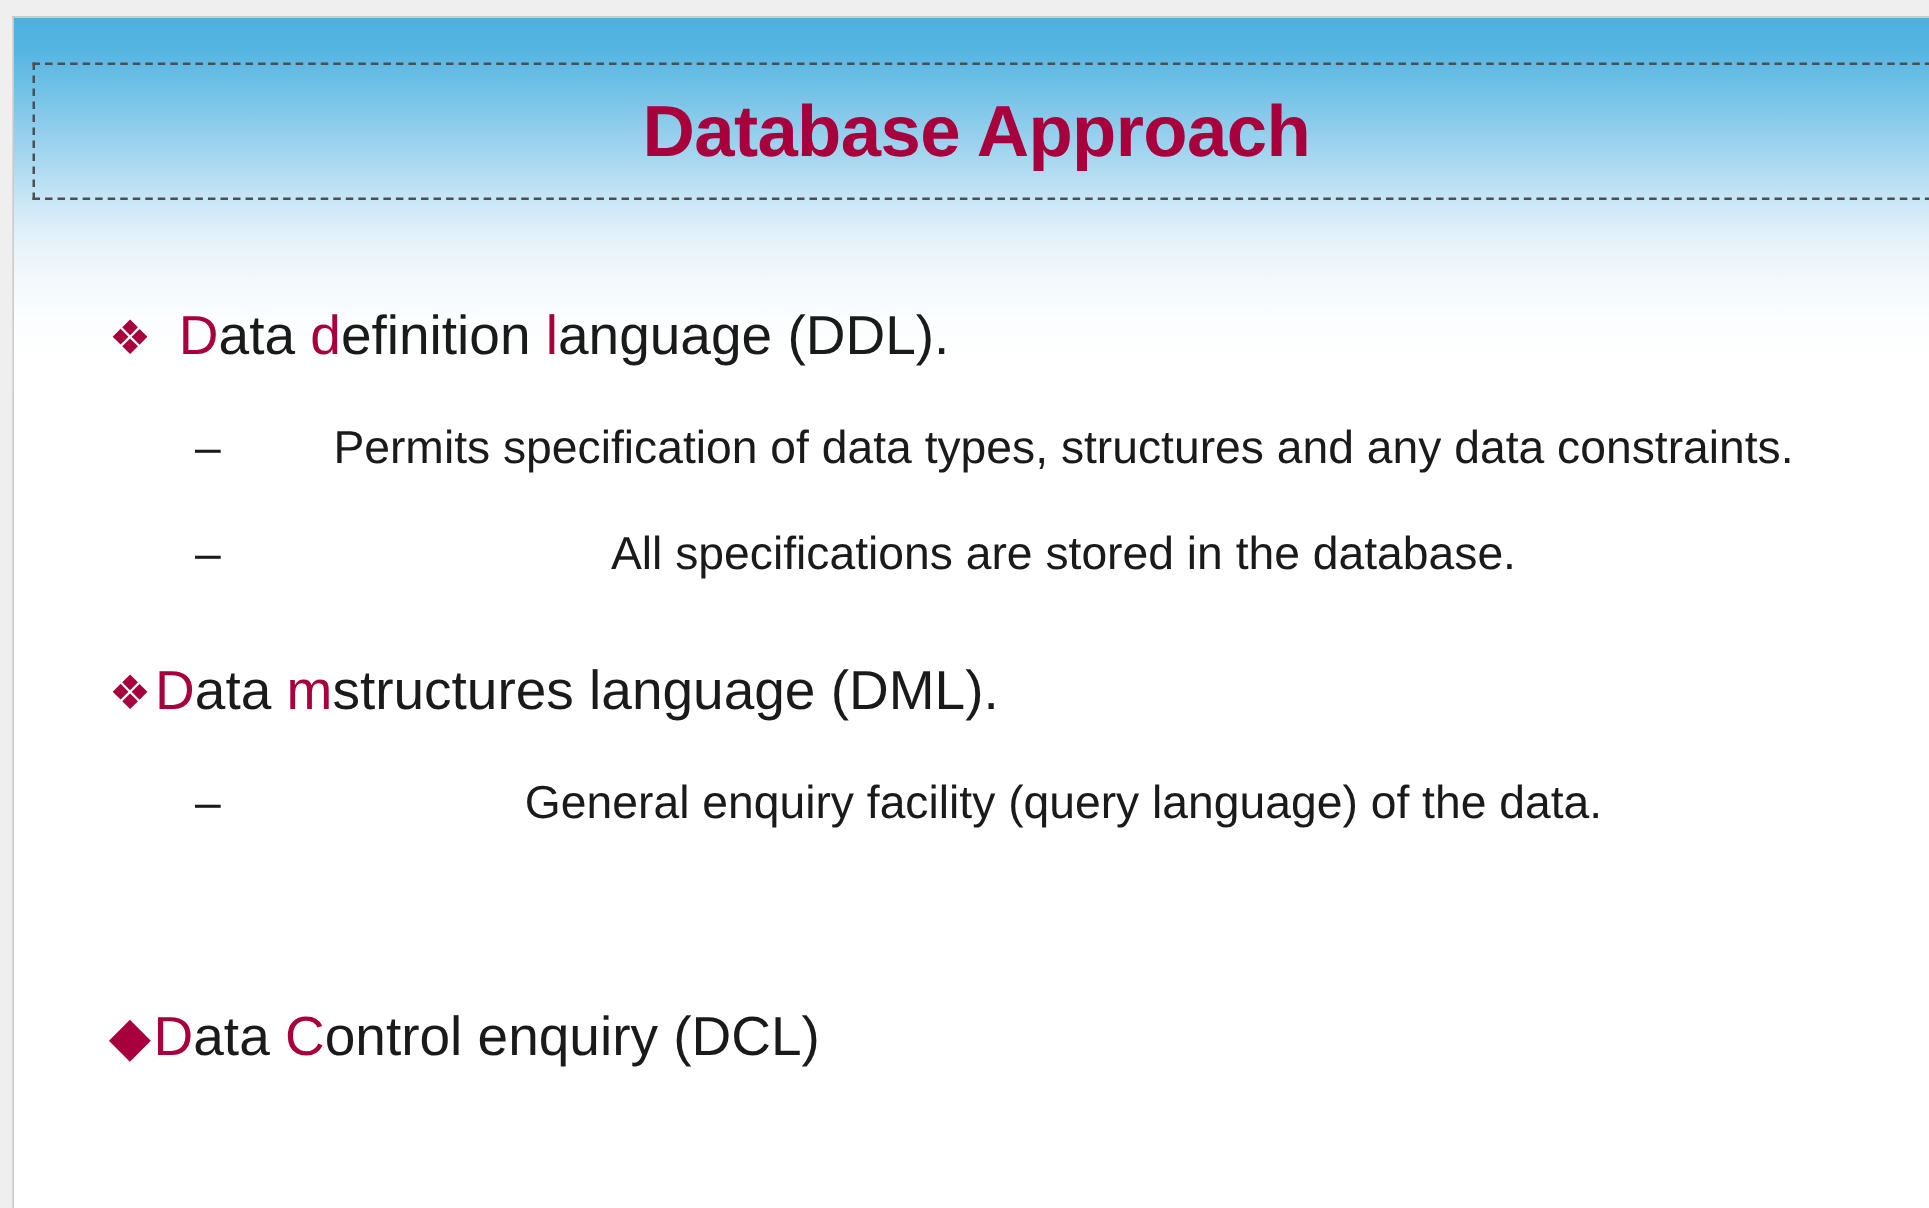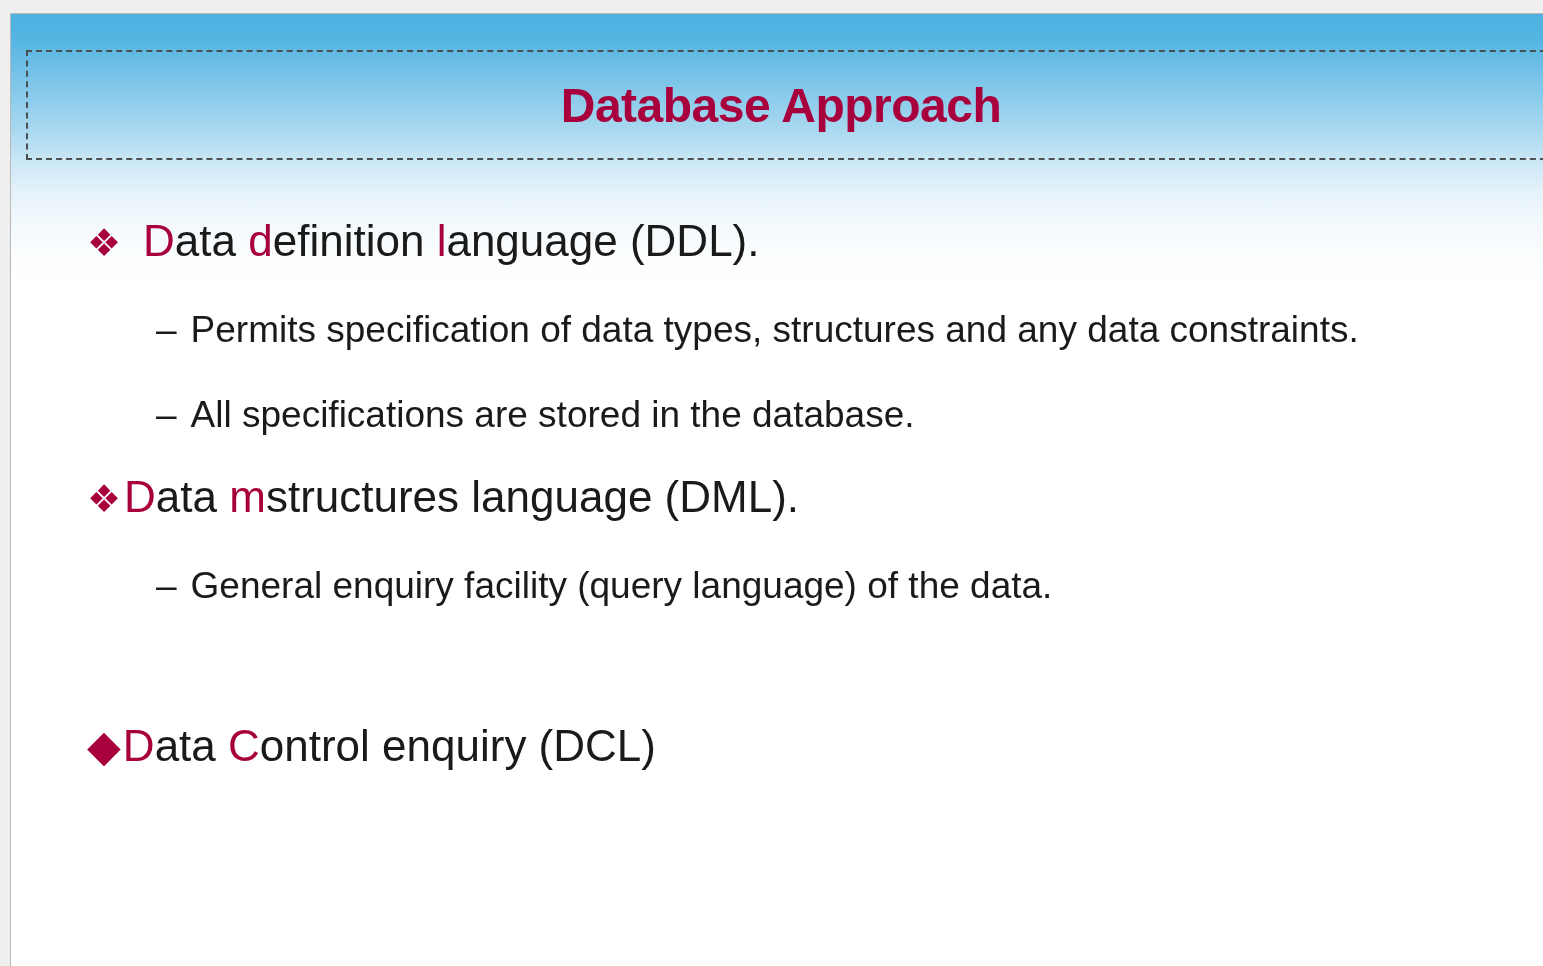--- a/index.html
+++ b/index.html
@@ -63,21 +63,21 @@
   
   #slide-title {
     position: absolute;
     left: 15px;
     top: 36px;
     width: 1510px;
     height: 110px;
     display: flex;
     align-items: center;
     justify-content: center;
-    font-size: 48px;
+    font-size: 58px;
     font-weight: bold;
     color: #a8003c;
     letter-spacing: -0.5px;
     white-space: nowrap;
   }
 
   
   #slide-body {
     position: absolute;
     left: 0;
@@ -110,35 +110,37 @@
   }
   .lvl1 .marker.tight {
     margin-right: 3px;
   }
   .lvl1 .marker.solid {
     font-size: 44px;
     margin-right: 2px;
   }
   .lvl1 .body-text {
     flex: 1 1 auto;
+    margin-top: 28px;
   }
 
   
   .lvl2 {
     font-size: 37px;
     line-height: 1.0;
     margin-left: 145px;
   }
   .lvl2 .marker {
     color: #1a1a1a;
     flex: 0 0 auto;
     margin-right: 14px;
   }
   .lvl2 .body-text {
     flex: 1 1 auto;
+    text-align: center;
   }
 
   .hl { color: #a8003c; }
 
   .spacer-lg { height: 78px; }
 </style>
 </head>
 <body>
 
 <div id="slide-canvas">

